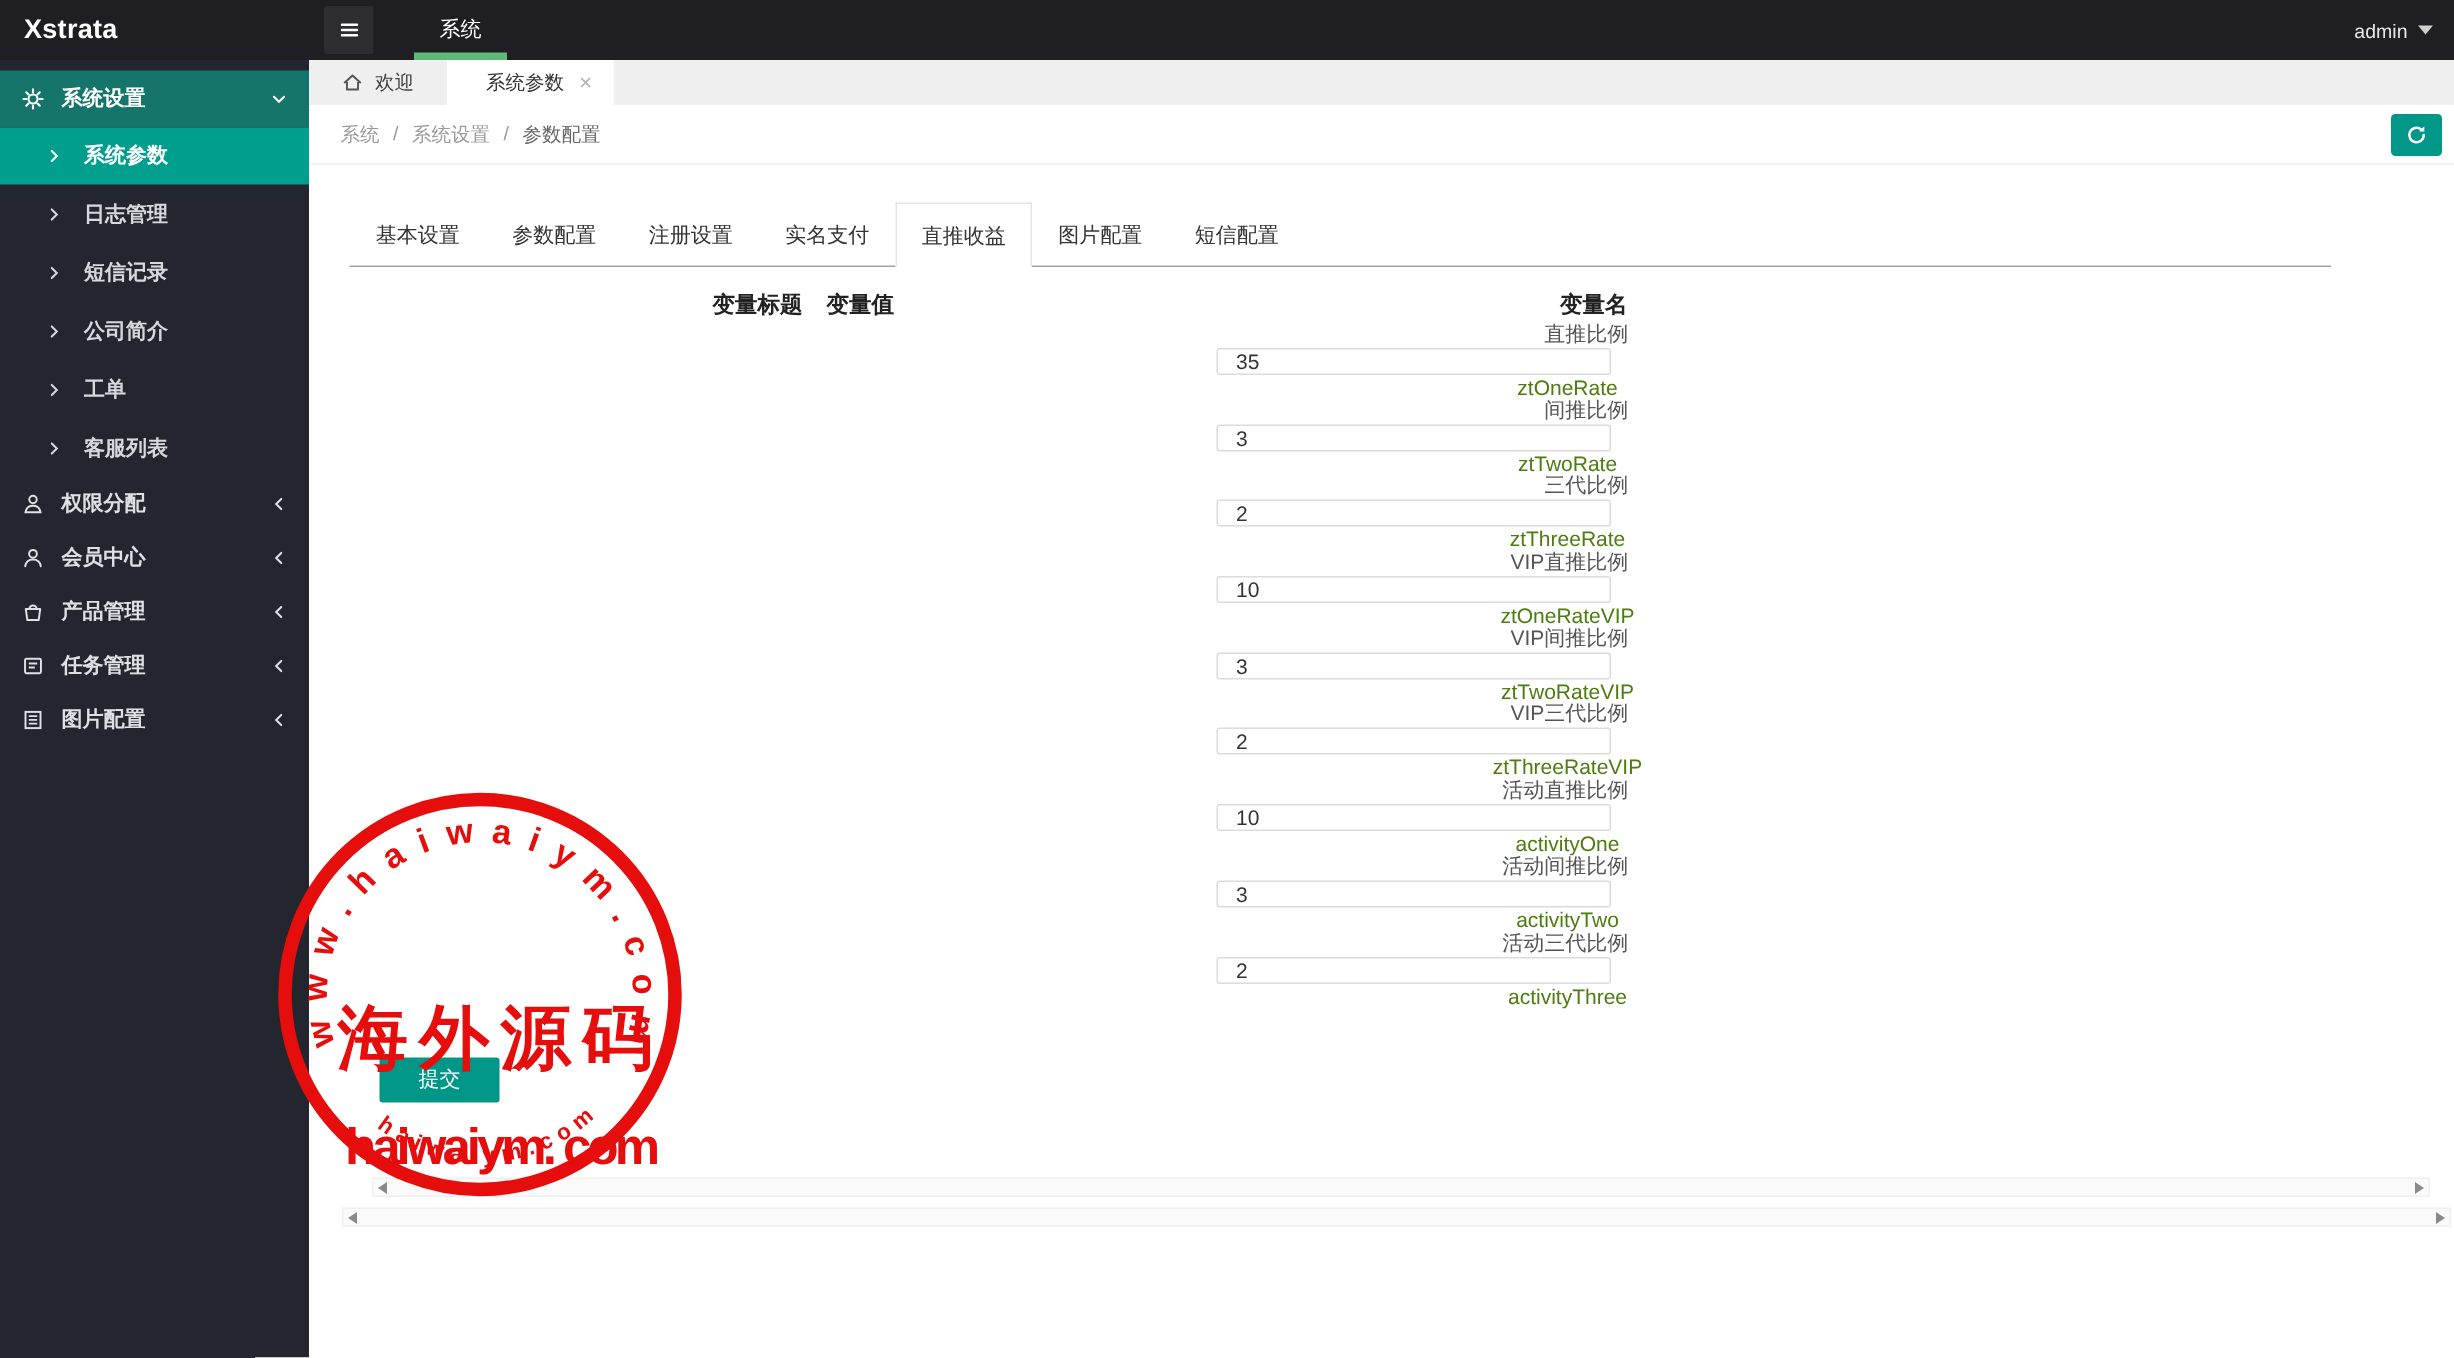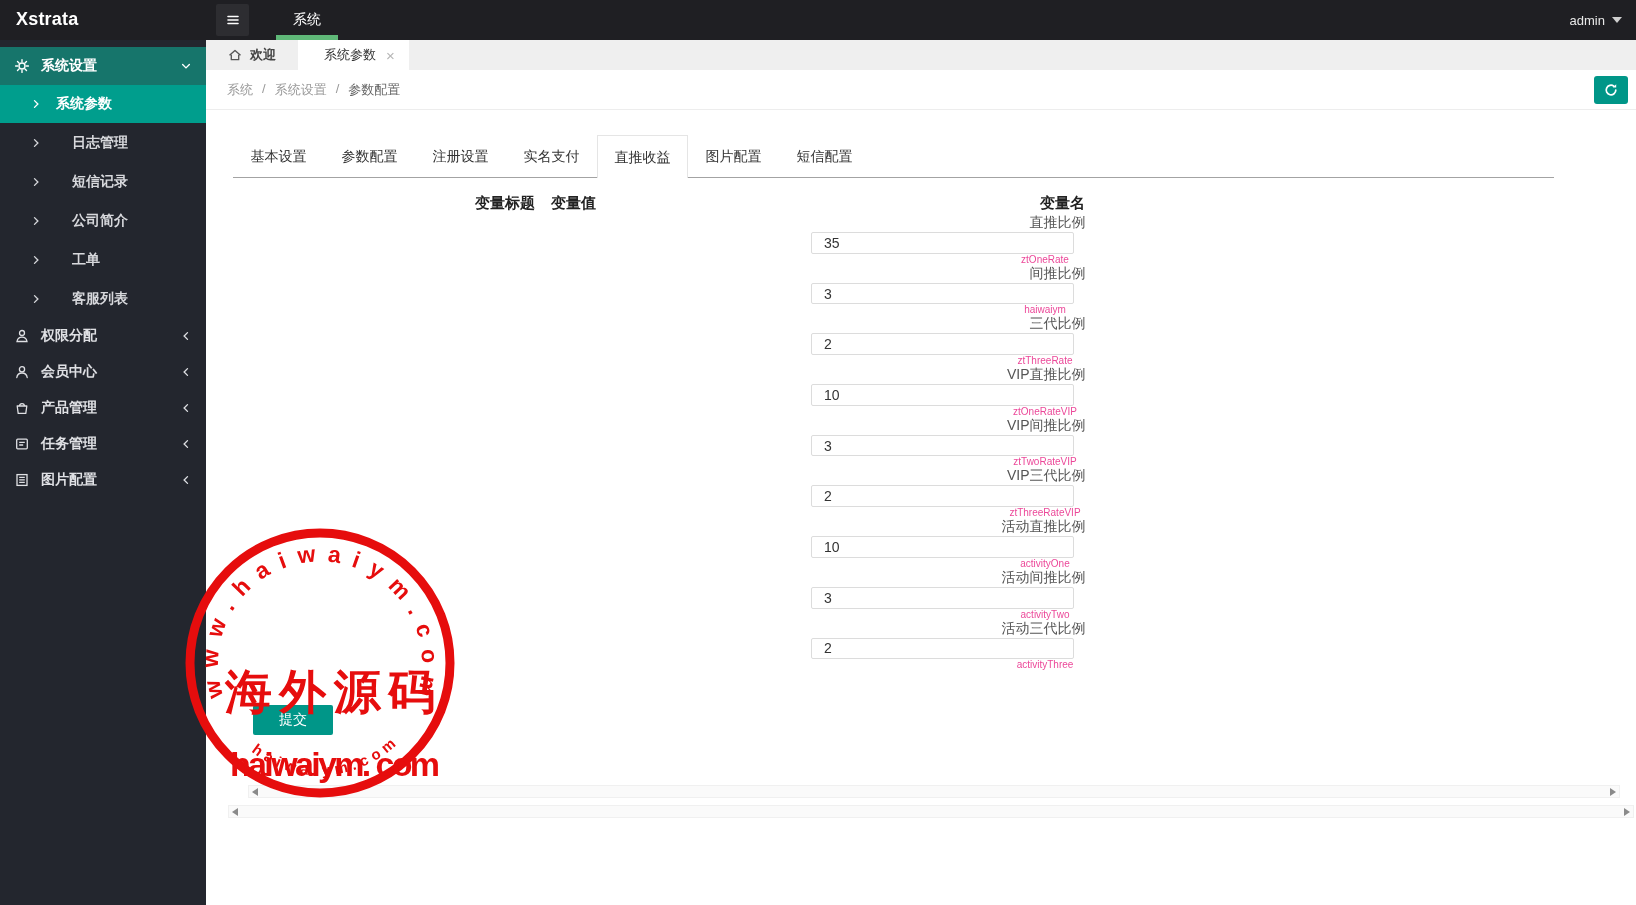--- a/index.html
+++ b/index.html
@@ -15,30 +15,30 @@
   .user-box { position:absolute; right:14px; top:0; height:40px; display:flex; align-items:center; gap:7px; color:#e8e8e8; font-size:13px; cursor:pointer; }
   .caret-down { width:0; height:0; border-left:5px solid transparent; border-right:5px solid transparent; border-top:6px solid #cfcfcf; }
 
   
   .sidebar { position:absolute; left:0; top:40px; width:206px; height:865px; background:#23262e; z-index:9; }
   .side-parent { margin-top:7px; height:38px; background:#16756b; color:#fff; display:flex; align-items:center; padding:0 14px; cursor:pointer; }
   .side-parent .lbl { font-size:14px; font-weight:bold; margin-left:11px; flex:1; }
   .side-active { height:38px; background:#009e8d; color:#fff; display:flex; align-items:center; padding:0 14px 0 30px; cursor:pointer; }
   .side-active .lbl { font-size:14px; font-weight:bold; margin-left:14px; }
   .side-child { height:39px; color:#d7d8dc; display:flex; align-items:center; padding:0 14px 0 30px; cursor:pointer; }
-  .side-child .lbl { font-size:14px; font-weight:bold; margin-left:30px; }
+  .side-child .lbl { font-size:14px; font-weight:bold; margin-left:14px; }
   .side-group { height:36px; color:#dfe0e4; display:flex; align-items:center; padding:0 14px; cursor:pointer; }
   .side-group .lbl { font-size:14px; font-weight:bold; margin-left:11px; flex:1; }
   .icon16 { width:16px; height:16px; flex:none; display:block; }
   .icon12 { width:12px; height:12px; flex:none; display:block; }
 
   
   .main { position:absolute; left:206px; top:40px; width:1430px; height:865px; background:#fff; }
   .tabstrip { height:30px; background:#efefef; display:flex; align-items:stretch; }
-  .wtab { display:flex; align-items:center; gap:7px; padding:0 22px 0 21px; font-size:13px; color:#444; cursor:pointer;font-weight:bold; }
+  .wtab { display:flex; align-items:center; gap:7px; padding:0 22px 0 21px; font-size:13px; color:#444; cursor:pointer; }
   .atab { display:flex; align-items:center; gap:10px; padding:0 14px 0 26px; font-size:13px; color:#333; background:#fff; cursor:pointer; }
   .tab-close { color:#b5b5b5; font-size:15px; line-height:1; cursor:pointer; }
   .crumb-row { height:40px; background:#fff; border-bottom:1px solid #ededed; display:flex; align-items:center; padding:0 8px 0 21px; position:relative; }
   .crumbs { display:flex; gap:9px; font-size:13px; color:#9a9a9a; }
   .crumbs .last { color:#666; }
   .refresh-btn { position:absolute; right:8px; top:6px; width:34px; height:28px; background:#009688; border:none; border-radius:3px; cursor:pointer; display:flex; align-items:center; justify-content:center; }
 
   
   .cfg-tabs { margin:25px 0 0 27px; width:1321px; display:flex; border-bottom:1px solid #a3a3a3; position:relative; }
   .cfg-tab { width:91px; height:42px; line-height:42px; text-align:center; font-size:14px; color:#333; cursor:pointer; }
@@ -47,21 +47,21 @@
   
   .form-wrap { padding-left:27px;margin-top:12px; }
   .hdr-row { display:flex; margin-top:14px; height:22px; align-items:center; font-size:15px; font-weight:bold; color:#222; }
   .hdr-title { width:302px; text-align:right; }
   .hdr-value { margin-left:16px; }
   .hdr-name  { margin-left:0; }
   .form-row { display:flex; align-items:center; height:50.7px; margin-top:0;flex-direction:column; }
   .form-row:first-of-type { margin-top:11px; }
   .row-label { width:302px; text-align:right; font-size:14px; color:#555; }
   .row-input { margin-left:16px; width:263px; height:36px; border:1px solid #dcdcdc; border-radius:2px; padding:0 12px; font-size:14px; color:#333; font-family:"Liberation Sans","DejaVu Sans",sans-serif; outline:none; background:#fff; }
-  .row-name { margin-left:221px; font-size:10px; color:#ec4899; }
+  .row-name { margin-left:221px; font-size:14px; color:#4d7c0f; }
   .submit-btn { margin:35px 0 0 20px; width:80px; height:30px; background:#009688; color:#fff; border:none; border-radius:2px; font-size:14px; cursor:pointer; font-family:"Liberation Sans","DejaVu Sans",sans-serif; }
 
   
   .hscroll { position:absolute; background:#fafafa; border:1px solid #f0f0f0; display:flex; align-items:center; justify-content:space-between; padding:0 3px; }
   .hs1 { left:42px; top:745px; width:1372px; height:13px; }
   .hs2 { left:22px; top:765px; width:1406px; height:13px; }
   .tri-l { width:0; height:0; border-top:4px solid transparent; border-bottom:4px solid transparent; border-right:6px solid #8a8a8a; cursor:pointer; }
   .tri-r { width:0; height:0; border-top:4px solid transparent; border-bottom:4px solid transparent; border-left:6px solid #8a8a8a; cursor:pointer; }
 
   
@@ -251,21 +251,21 @@
     </div>
 
     <div class="form-row">
       <div class="row-label">直推比例</div>
       <input class="row-input" type="text" value="35" style="">
       <div class="row-name">ztOneRate</div>
     </div>
     <div class="form-row">
       <div class="row-label">间推比例</div>
       <input class="row-input" type="text" value="3" style="">
-      <div class="row-name">haiwaiym</div>
+      <div class="row-name">ztTwoRate</div>
     </div>
     <div class="form-row">
       <div class="row-label">三代比例</div>
       <input class="row-input" type="text" value="2" style="">
       <div class="row-name">ztThreeRate</div>
     </div>
     <div class="form-row">
       <div class="row-label">VIP直推比例</div>
       <input class="row-input" type="text" value="10" style="">
       <div class="row-name">ztOneRateVIP</div>

